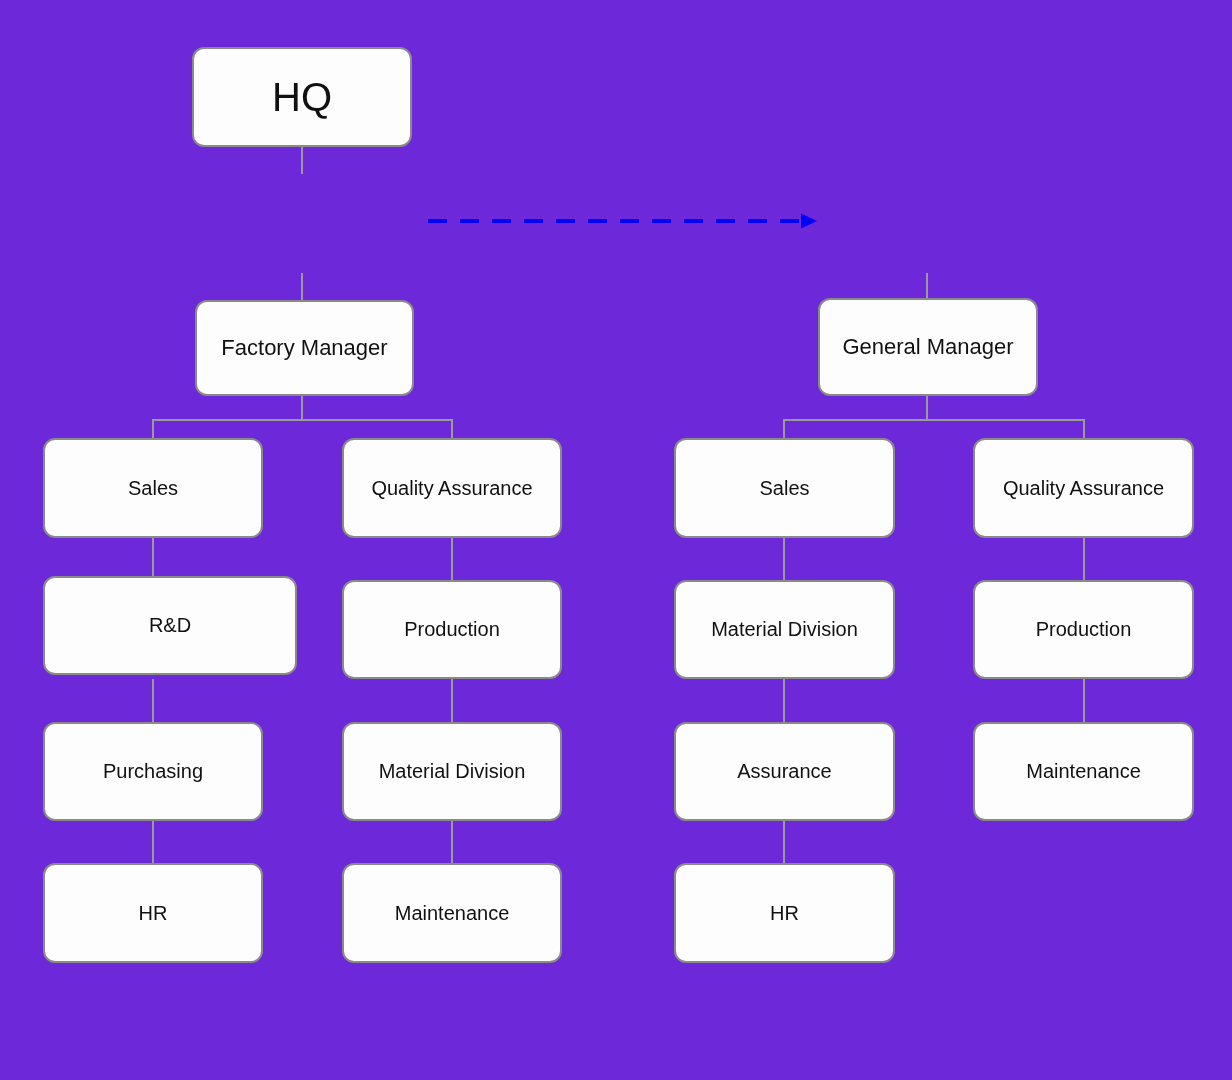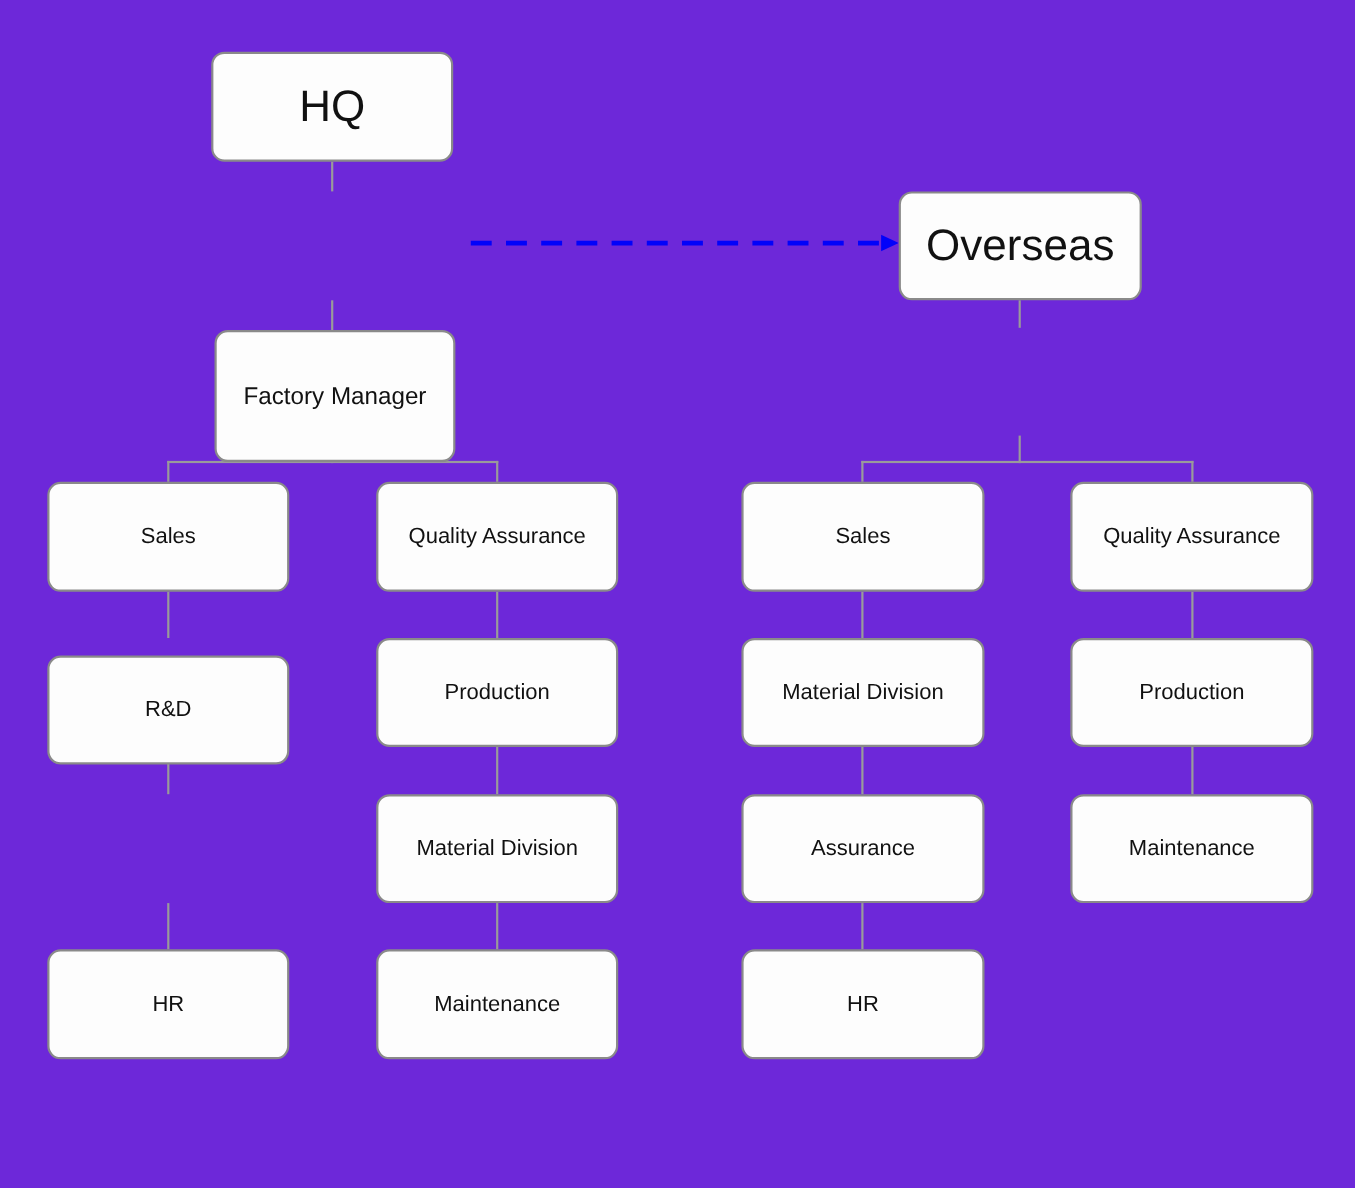--- a/index.html
+++ b/index.html
@@ -64,25 +64,26 @@
   <div class="edge v" style="left:783px; top:821px; height:42px;"></div>
   <div class="edge v" style="left:1083px; top:538px; height:42px;"></div>
   <div class="edge v" style="left:1083px; top:679px; height:43px;"></div>
 
   <svg id="relation-arrow" width="405" height="24" viewBox="0 0 405 24">
     <line x1="16" y1="12" x2="390" y2="12" stroke="#0202fa" stroke-width="4.2" stroke-dasharray="19 13"></line>
     <polygon points="405,12 389,4.5 389,19.5" fill="#0202fa"></polygon>
   </svg>
 
   <div class="node lg" style="left:192px; top:47px;  width:220px; height:100px;">HQ</div>
-  <div class="node md" style="left:195px; top:300px; width:219px; height:120px;">Factory Manager</div>
-  <div class="node lg" style="left:817px; top:174px; width:221px; height:99px;">Overseas</div>
+  <div class="node md" style="left:195px; top:300px; width:219px; height:96px;">Factory Manager</div>
+  <div class="node md" style="left:818px; top:298px; width:220px; height:98px;">General Manager</div>
 
   <div class="node sm" style="left:43px; top:438px; width:220px; height:100px;">Sales</div>
-  <div class="node sm" style="left:43px; top:596px; width:220px; height:99px;">R&amp;D</div>
+  <div class="node sm" style="left:43px; top:576px; width:254px; height:99px;">R&amp;D</div>
+  <div class="node sm" style="left:43px; top:722px; width:220px; height:99px;">Purchasing</div>
   <div class="node sm" style="left:43px; top:863px; width:220px; height:100px;">HR</div>
 
   <div class="node sm" style="left:342px; top:438px; width:220px; height:100px;">Quality Assurance</div>
   <div class="node sm" style="left:342px; top:580px; width:220px; height:99px;">Production</div>
   <div class="node sm" style="left:342px; top:722px; width:220px; height:99px;">Material Division</div>
   <div class="node sm" style="left:342px; top:863px; width:220px; height:100px;">Maintenance</div>
 
   <div class="node sm" style="left:674px; top:438px; width:221px; height:100px;">Sales</div>
   <div class="node sm" style="left:674px; top:580px; width:221px; height:99px;">Material Division</div>
   <div class="node sm" style="left:674px; top:722px; width:221px; height:99px;">Assurance</div>

